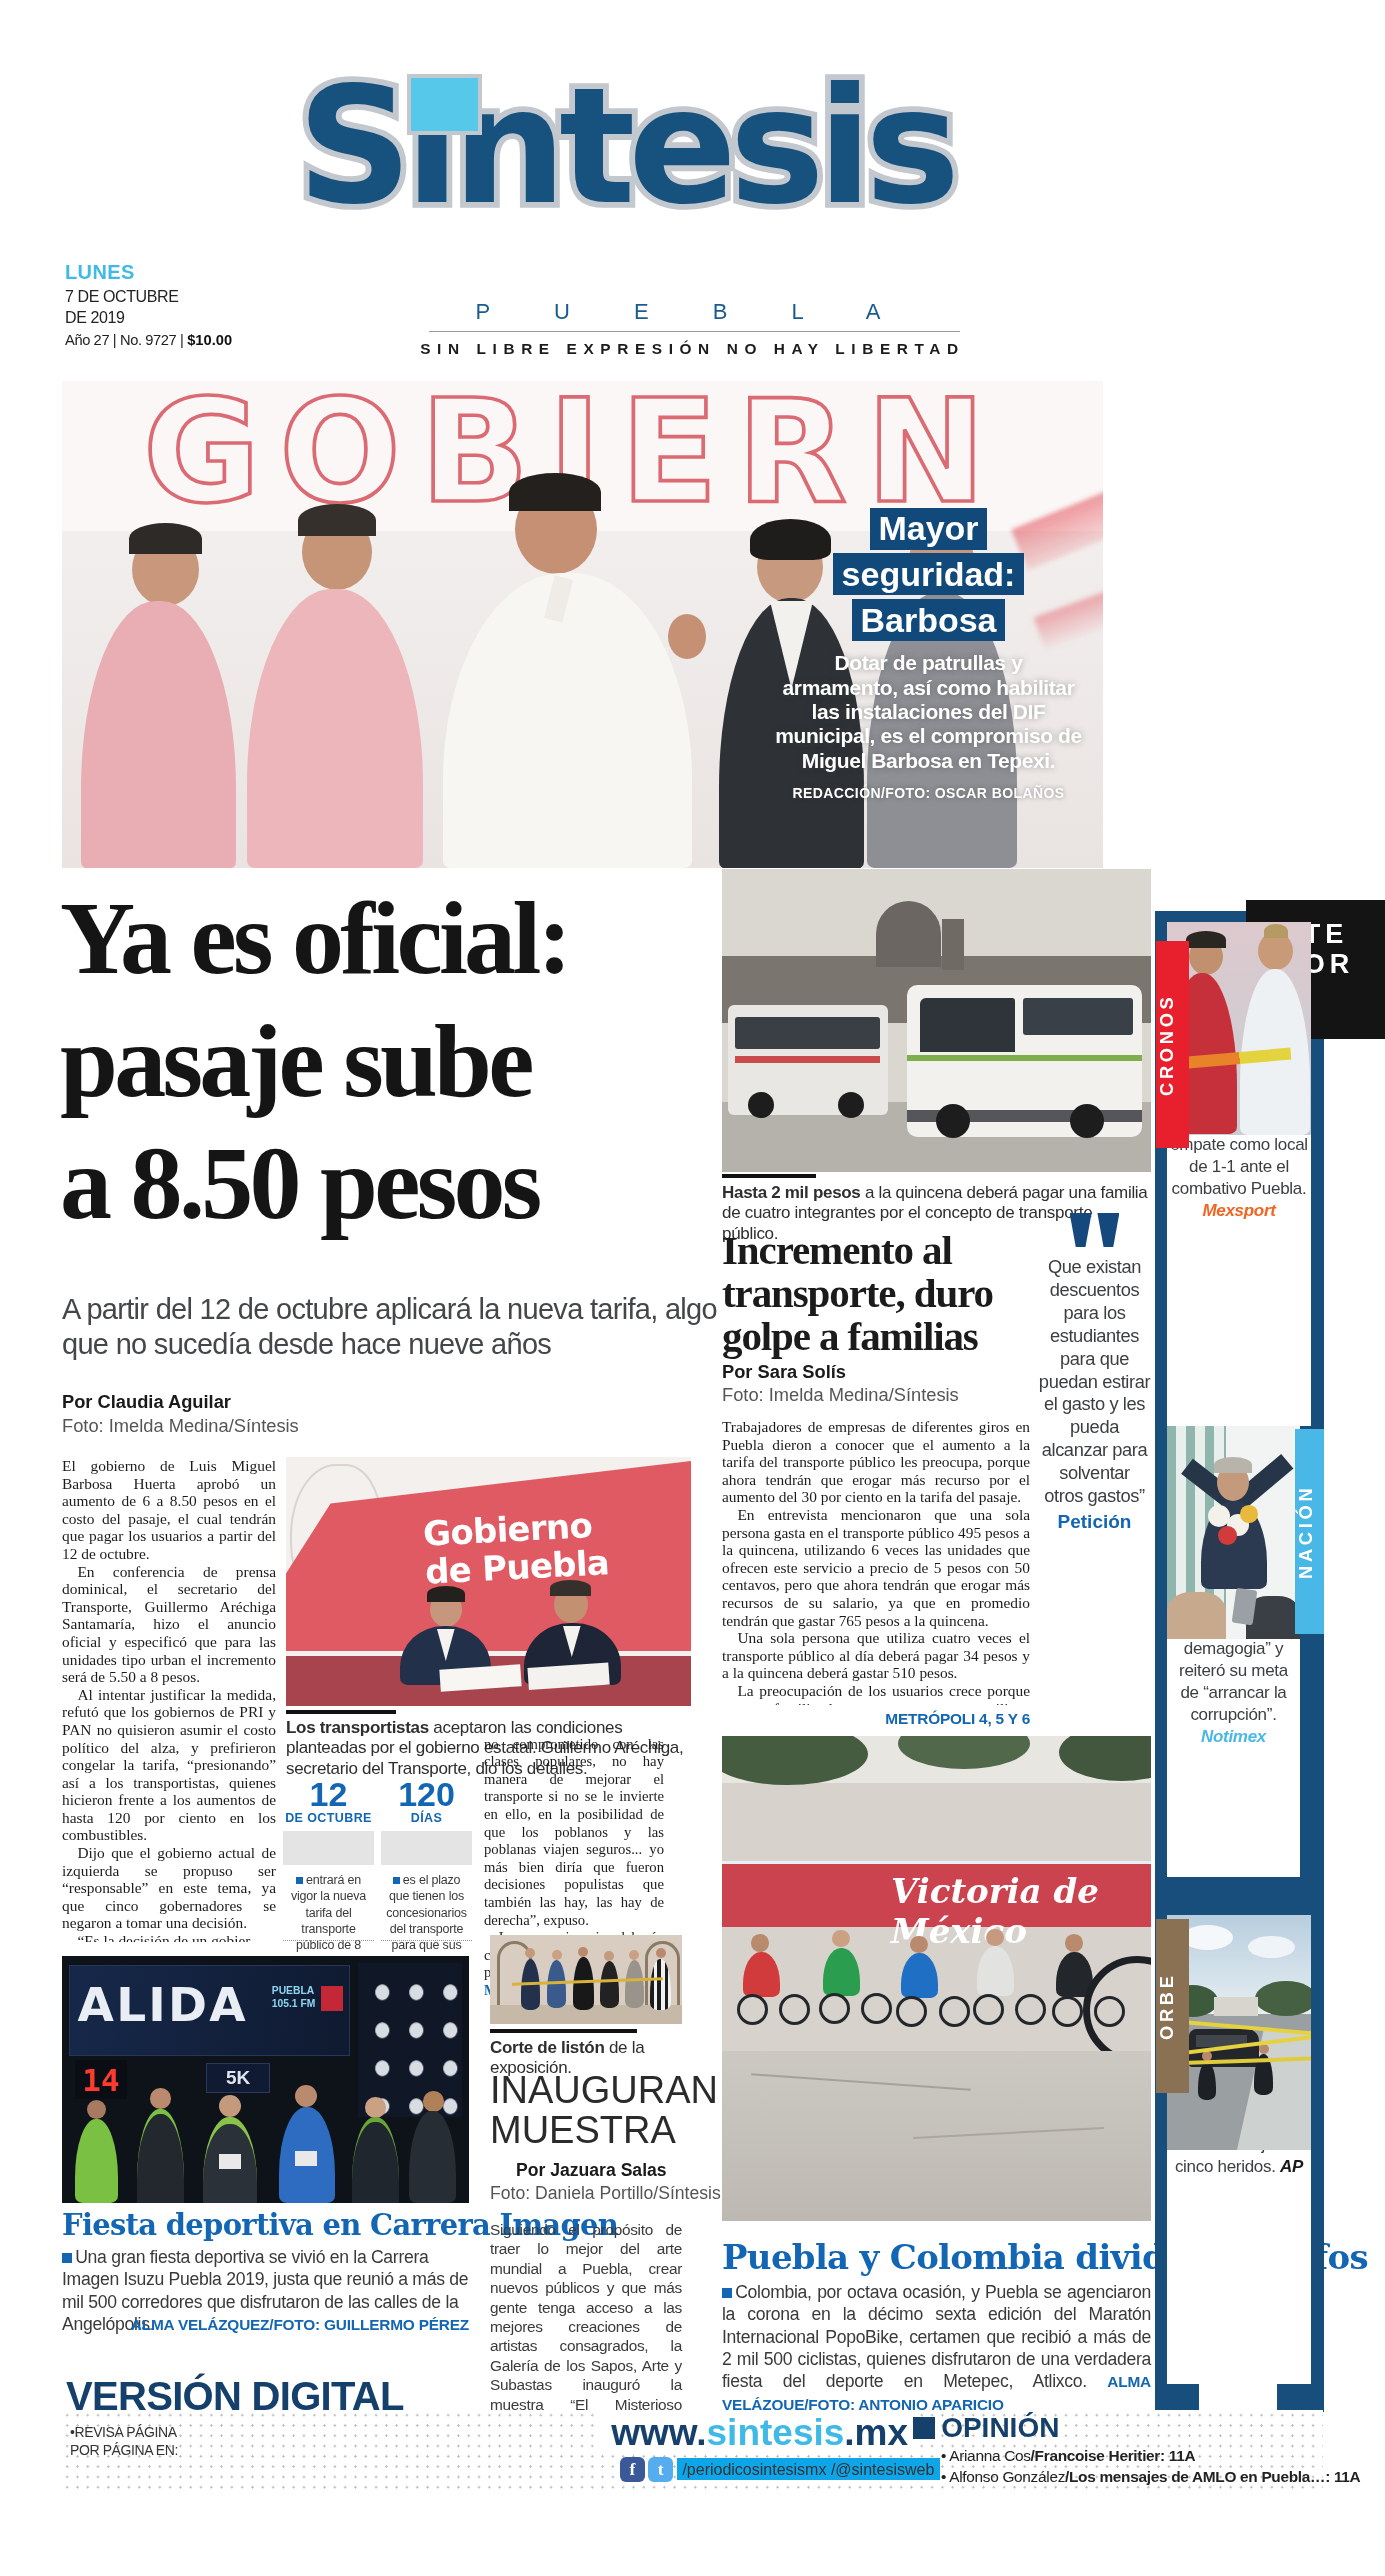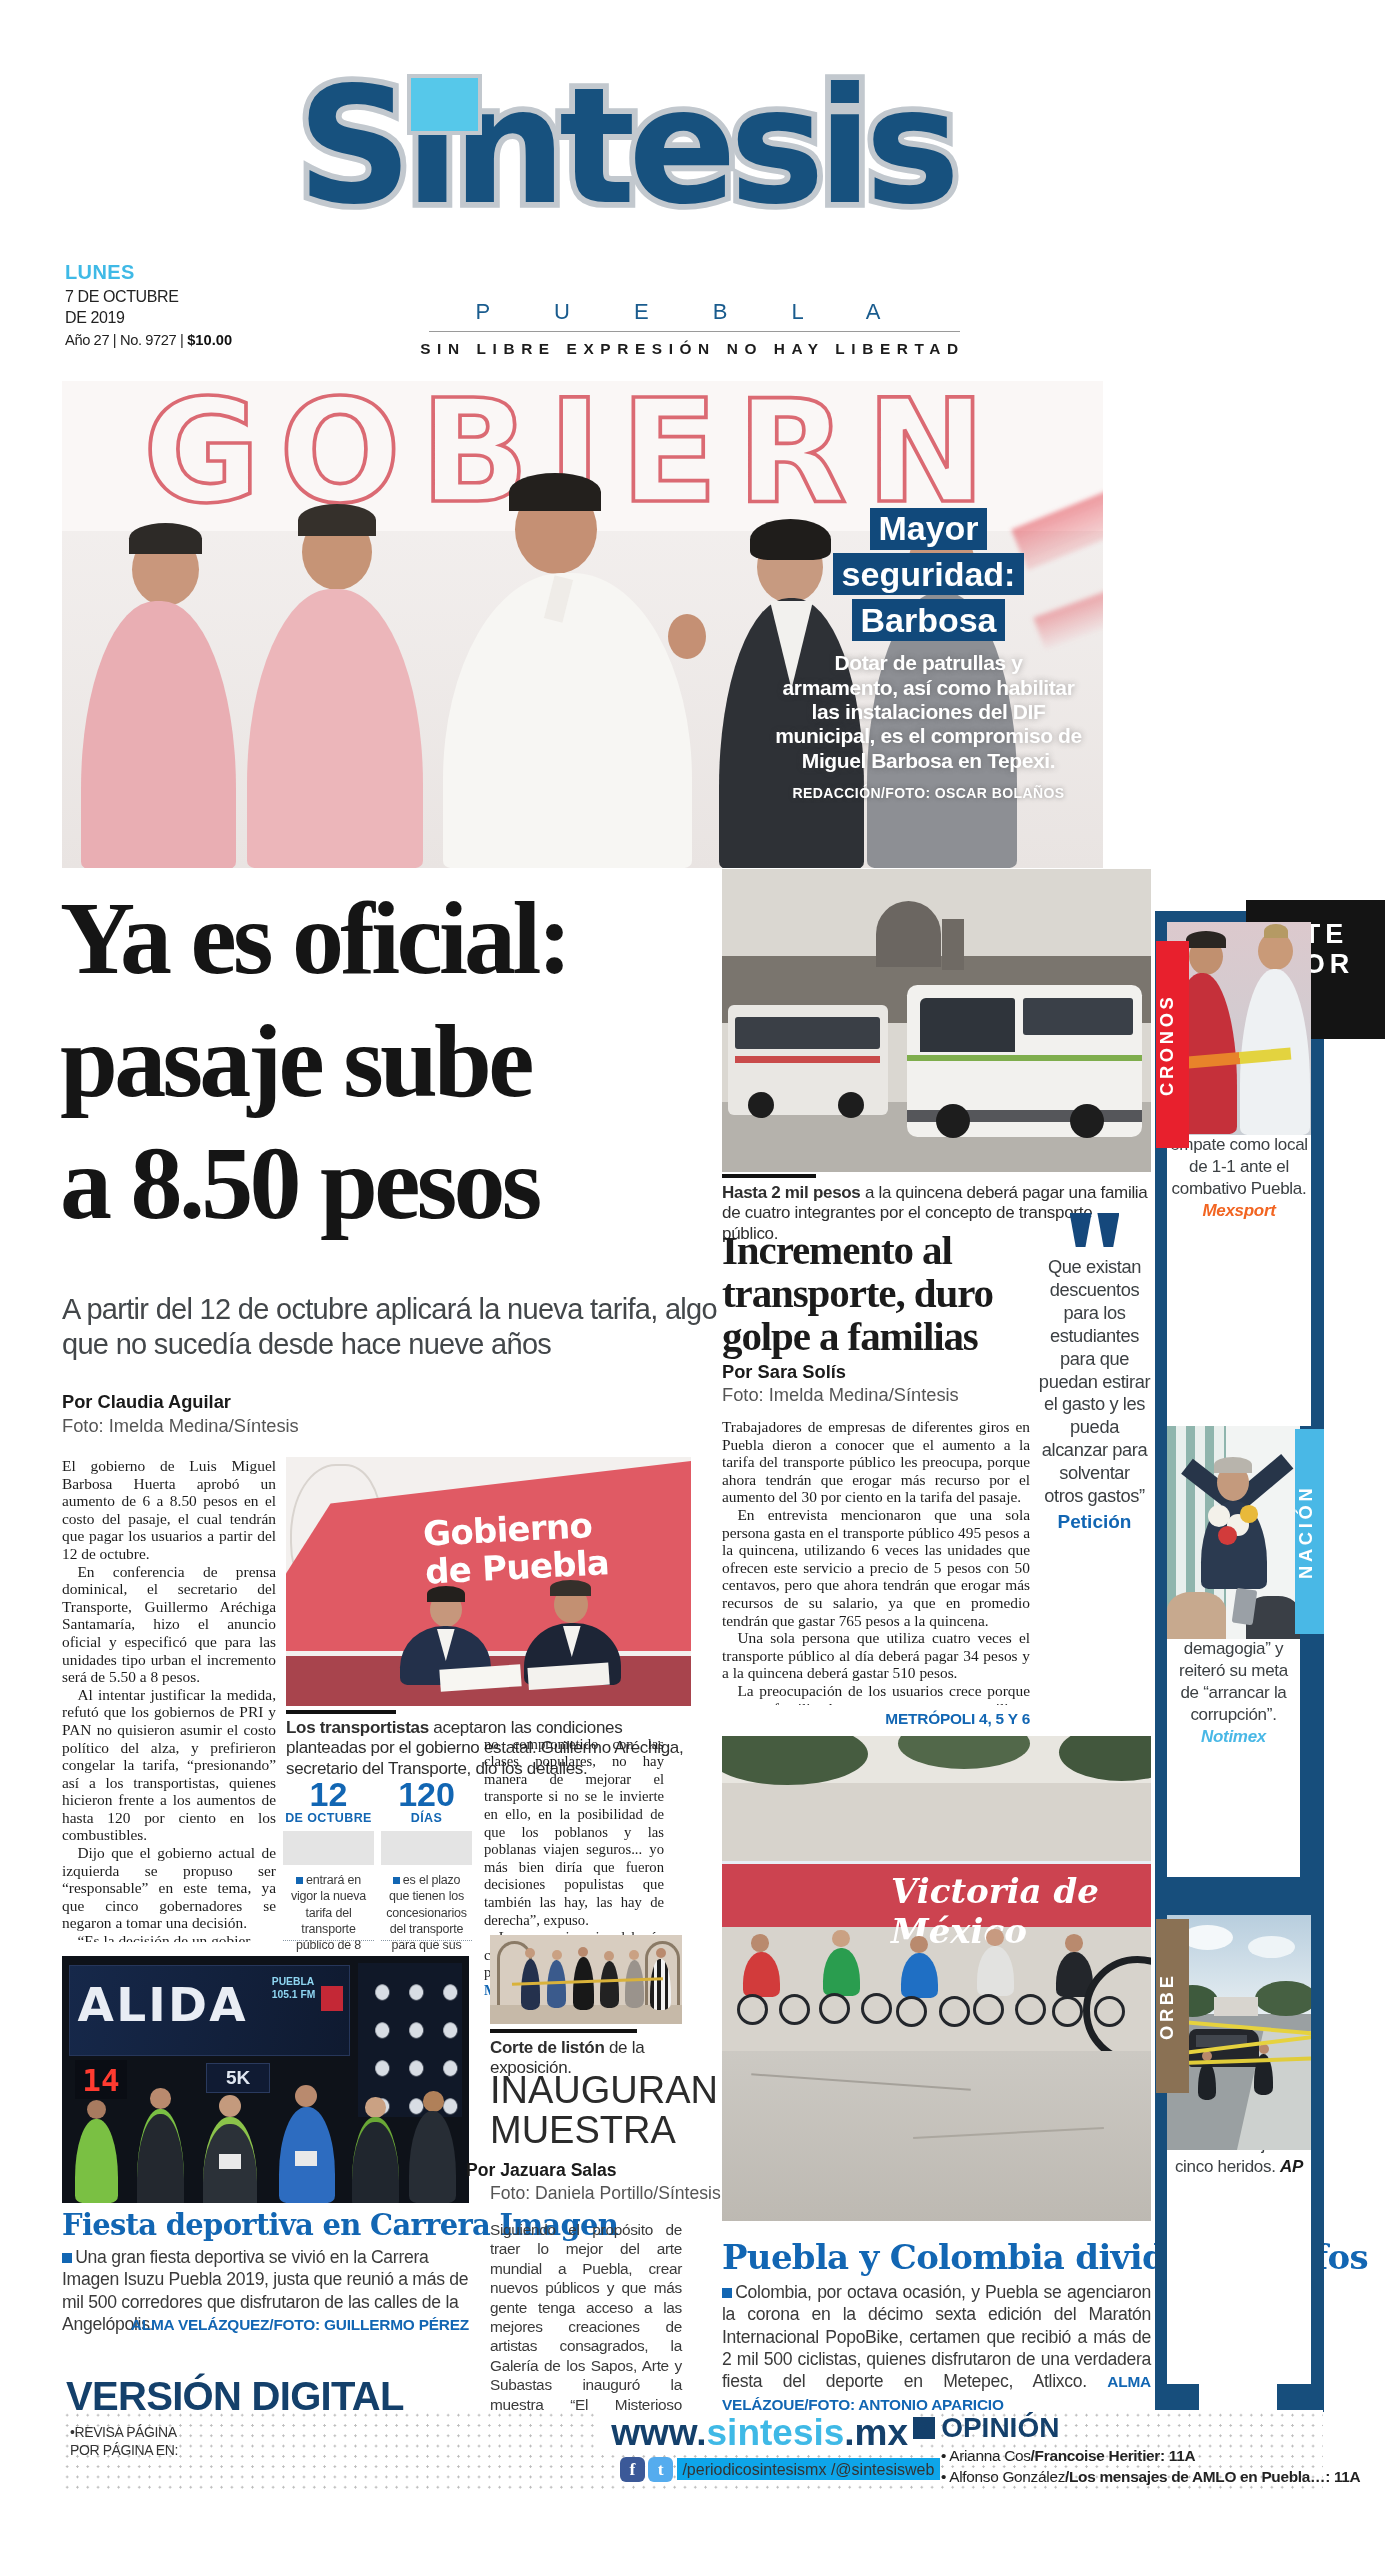--- a/index.html
+++ b/index.html
@@ -302,21 +302,21 @@
   </div>
 
   <div class="abs blue-head" style="left:722px;top:2237px;font-size:34px;">Puebla y Colombia dividen triunfos</div>
   <div class="abs news-sans just" style="left:722px;top:2281px;width:429px;">
     <span class="sq" style="width:10.3px;height:10.3px;"></span><span>Colombia, por octava ocasión, y Puebla se agenciaron la corona en la décimo sexta edición del Maratón Internacional PopoBike, certamen que recibió a más de 2 mil 500 ciclistas, quienes disfrutaron de una verdadera fiesta del deporte en Metepec, Atlixco. </span><span class="credit-blue">ALMA VELÁZQUE/FOTO: ANTONIO APARICIO</span>
   </div>
 
   <div class="photo" style="left:62px;top:1956px;width:407px;height:247px;background:#0e1219;">
     <div class="abs" style="left:7.3px;top:8.8px;width:279px;height:89px;background:linear-gradient(100deg,#16284a,#0f1a30);border:0.7px solid #26365a;">
       <div style="position:absolute;left:7.3px;top:11.7px;color:#e9edf4;font-weight:800;font-size:47px;letter-spacing:2.2px;font-family:'DejaVu Sans',sans-serif;">ALIDA</div>
-      <div class="pre" style="position:absolute;right:34px;top:9px;color:#8fd6f2;font-weight:bold;font-size:10.3px;text-align:left;line-height:1.3;">PUEBLA
+      <div class="pre" style="position:absolute;right:34px;top:18px;color:#8fd6f2;font-weight:bold;font-size:10.3px;text-align:left;line-height:1.3;">PUEBLA
 105.1 FM</div>
       <div style="position:absolute;right:5.9px;top:20.5px;width:22px;height:25px;background:#c42836;"></div>
     </div>
     <div class="abs" style="left:13px;top:104px;background:#0a0d14;color:#ff3b30;font-family:'DejaVu Sans Mono',monospace;
                 font-weight:bold;font-size:31px;padding:1.5px 7.3px;">14</div>
     <div class="abs" style="left:144px;top:107px;background:#101b33;color:#dfe6f0;font-weight:bold;font-size:19px;padding:2.9px 19px;border:0.7px solid #2a3a5e;">5K</div>
     <div class="abs" style="left:296px;top:7.3px;width:104px;height:154px;background:#101828;
                 background-image:radial-gradient(#d8dde4 6.6px,transparent 7.3px);background-size:34px 38px;background-position:7.3px 10.3px;"></div>
 
     <div class="abs" style="left:0;top:110px;width:407px;height:137px;">
@@ -360,21 +360,21 @@
     <div class="torso" style="left:160px;top:23.5px;width:20.5px;height:51px;
          background:repeating-linear-gradient(90deg,#1c1c1c 0 3.7px,#f1f1f1 3.7px 7.3px);"></div>
     <div class="abs" style="left:22px;top:45px;width:151px;height:2.9px;background:#d9b23a;transform:rotate(-2deg);"></div>
   </div>
   <div class="capbar" style="left:490px;top:2029px;width:147px;"></div>
   <div class="abs caption" style="left:490px;top:2038px;width:192px;">
     <b>Corte de listón</b><span> de la exposición.</span>
   </div>
   <div class="abs light-h pre" style="left:490px;top:2070px;">INAUGURAN
 MUESTRA</div>
-  <div class="abs byline" style="left:466px;top:2160px;font-size:17.6px;">Por Jazuara Salas</div>
+  <div class="abs byline" style="left:516px;top:2160px;font-size:17.6px;">Por Jazuara Salas</div>
   <div class="abs fotoline" style="left:490px;top:2183px;font-size:17.6px;">Foto: Daniela Portillo/Síntesis</div>
   <div class="abs news-sans just" style="left:490px;top:2220px;width:192px;font-size:15.4px;line-height:1.26;">
     <span>Siguiendo el propósito de traer lo mejor del arte mundial a Puebla, crear nuevos públicos y que más gente tenga acceso a las mejores creaciones de artistas consagrados, la Galería de los Sapos, Arte y Subastas inauguró la muestra “El Misterioso Encanto de Rafael Coronel”. </span><span class="jump" style="font-size:14px;">METRÓPOLI 9</span>
   </div>
 
   <div class="abs navy" style="left:1155px;top:911px;width:169px;height:1501px;"></div>
   <div class="abs" style="left:1199px;top:2384px;width:78px;height:28px;background:#fff;"></div>
 
   <div class="interior-box pre" style="left:1246px;top:900px;width:139px;height:139px;padding:19px 0 0 20.5px;box-sizing:border-box;">INTE
 RIOR</div>

